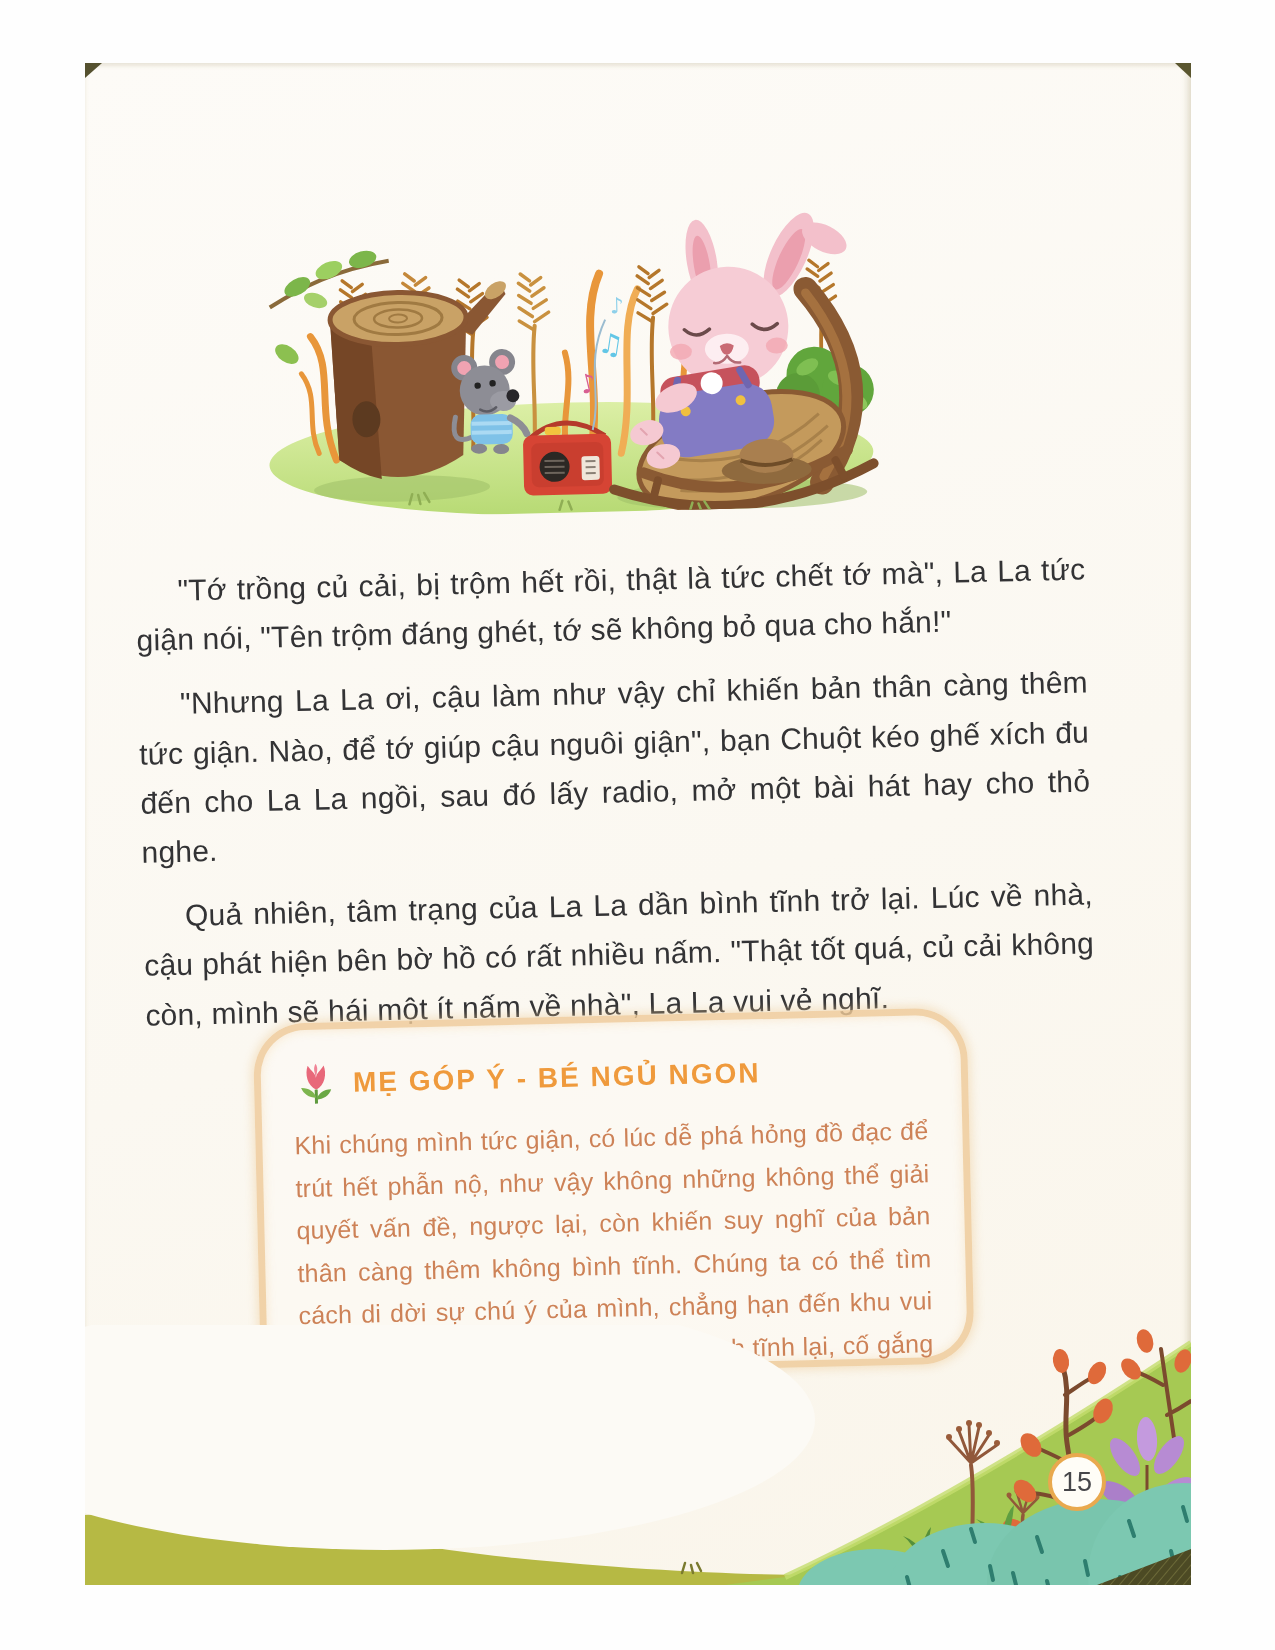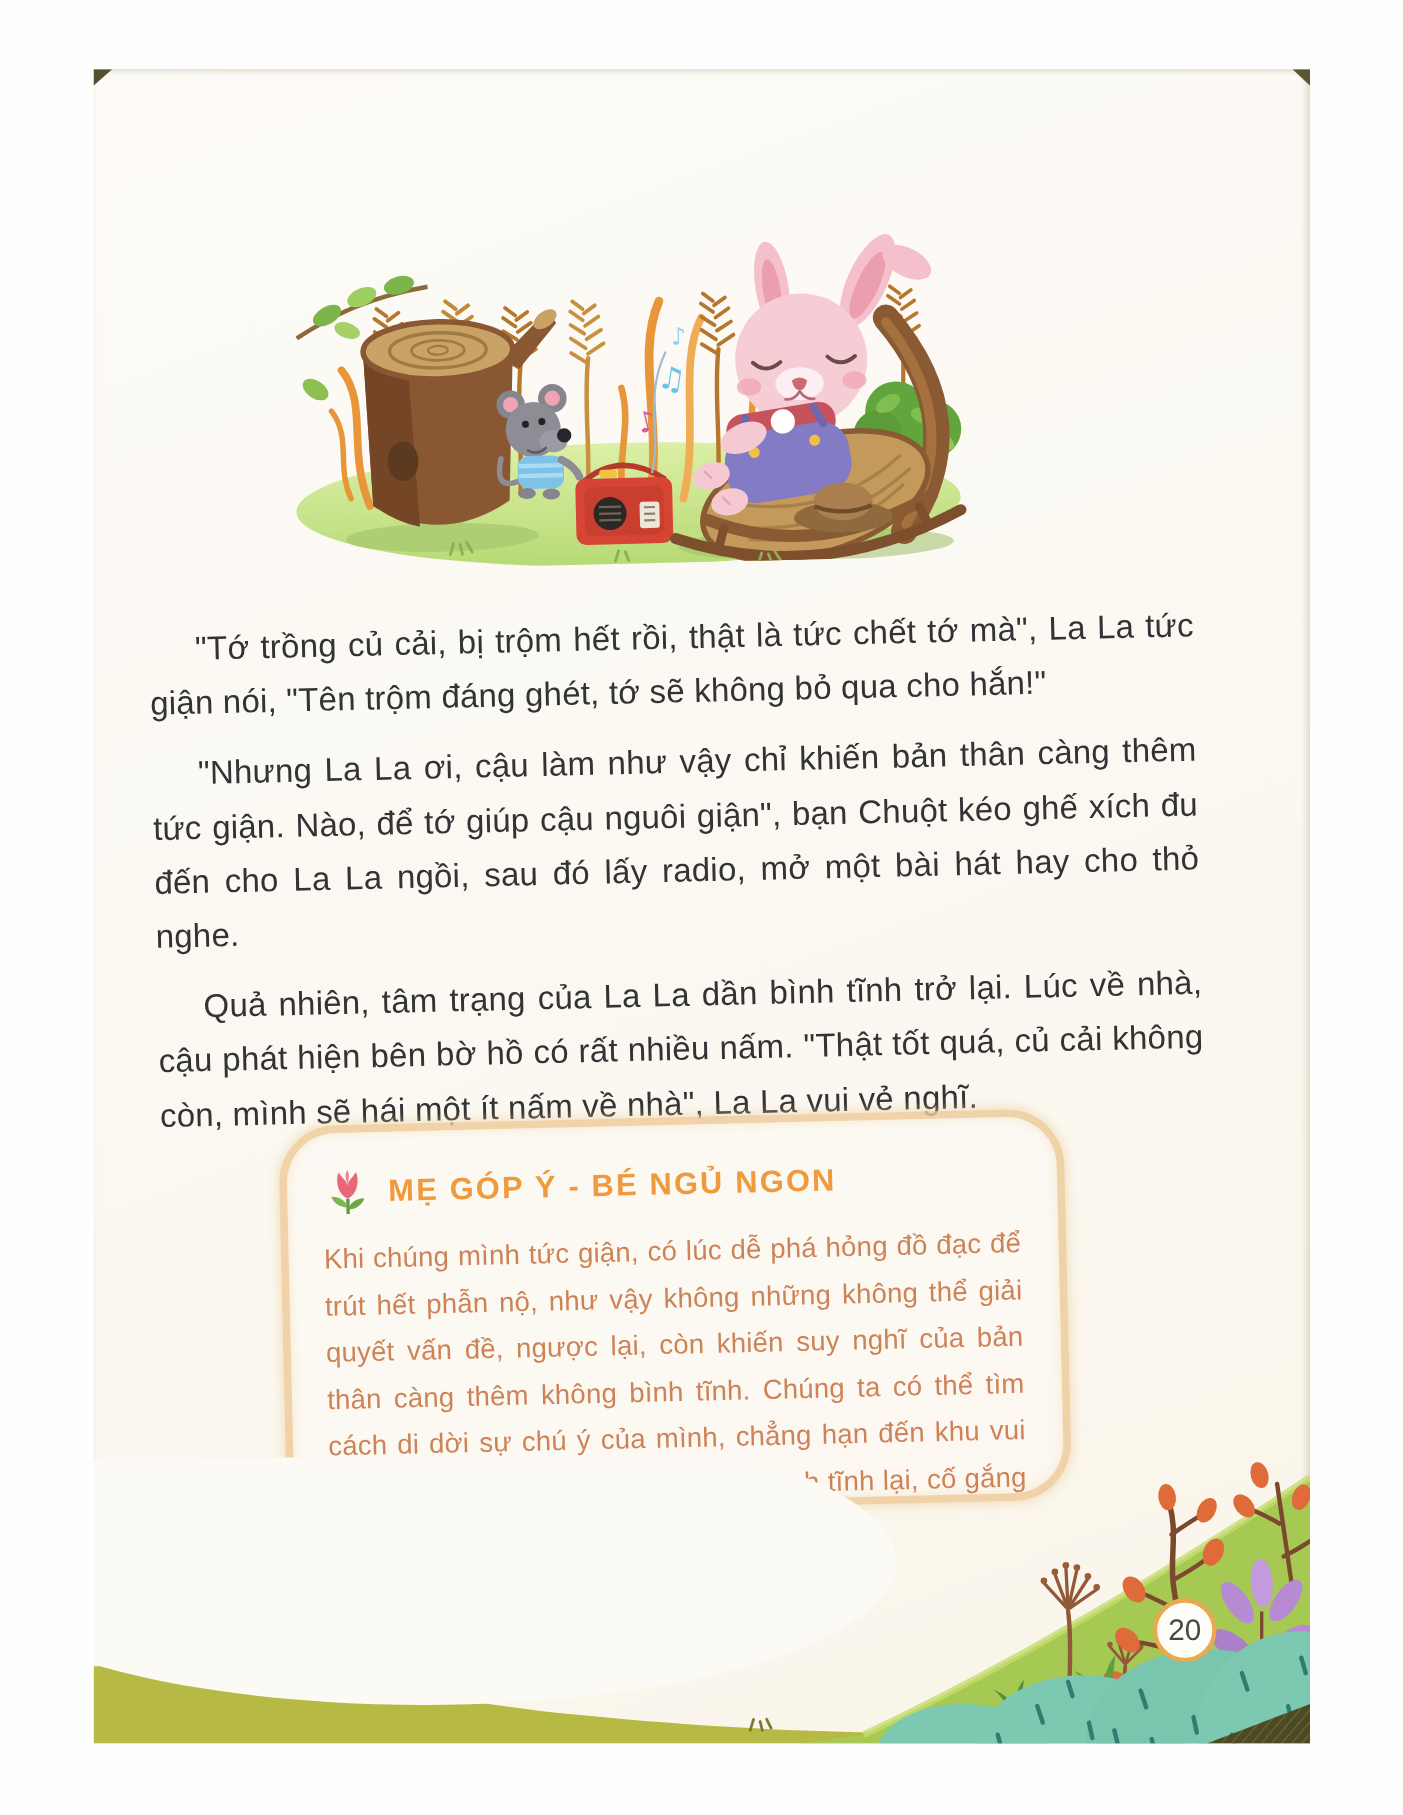--- a/index.html
+++ b/index.html
@@ -316,18 +316,18 @@
             <path d="M1098,182 l4,14"></path>
           <path d="M822,252 l3,11"></path>
             <path d="M886,204 l4,13"></path>
             <path d="M928,248 l3,12"></path>
         </g>
       </g>
 
       <polygon points="1012,260 1046,247 1106,224 1106,260" fill="url(#fab)"></polygon>
     </svg>
 
-    <div class="page-badge">20</div>
+    <div class="page-badge">15</div>
 
     <div class="corner corner-tl"></div>
     <div class="corner corner-tr"></div>
   </div>
 </div>
 
 </body></html>

